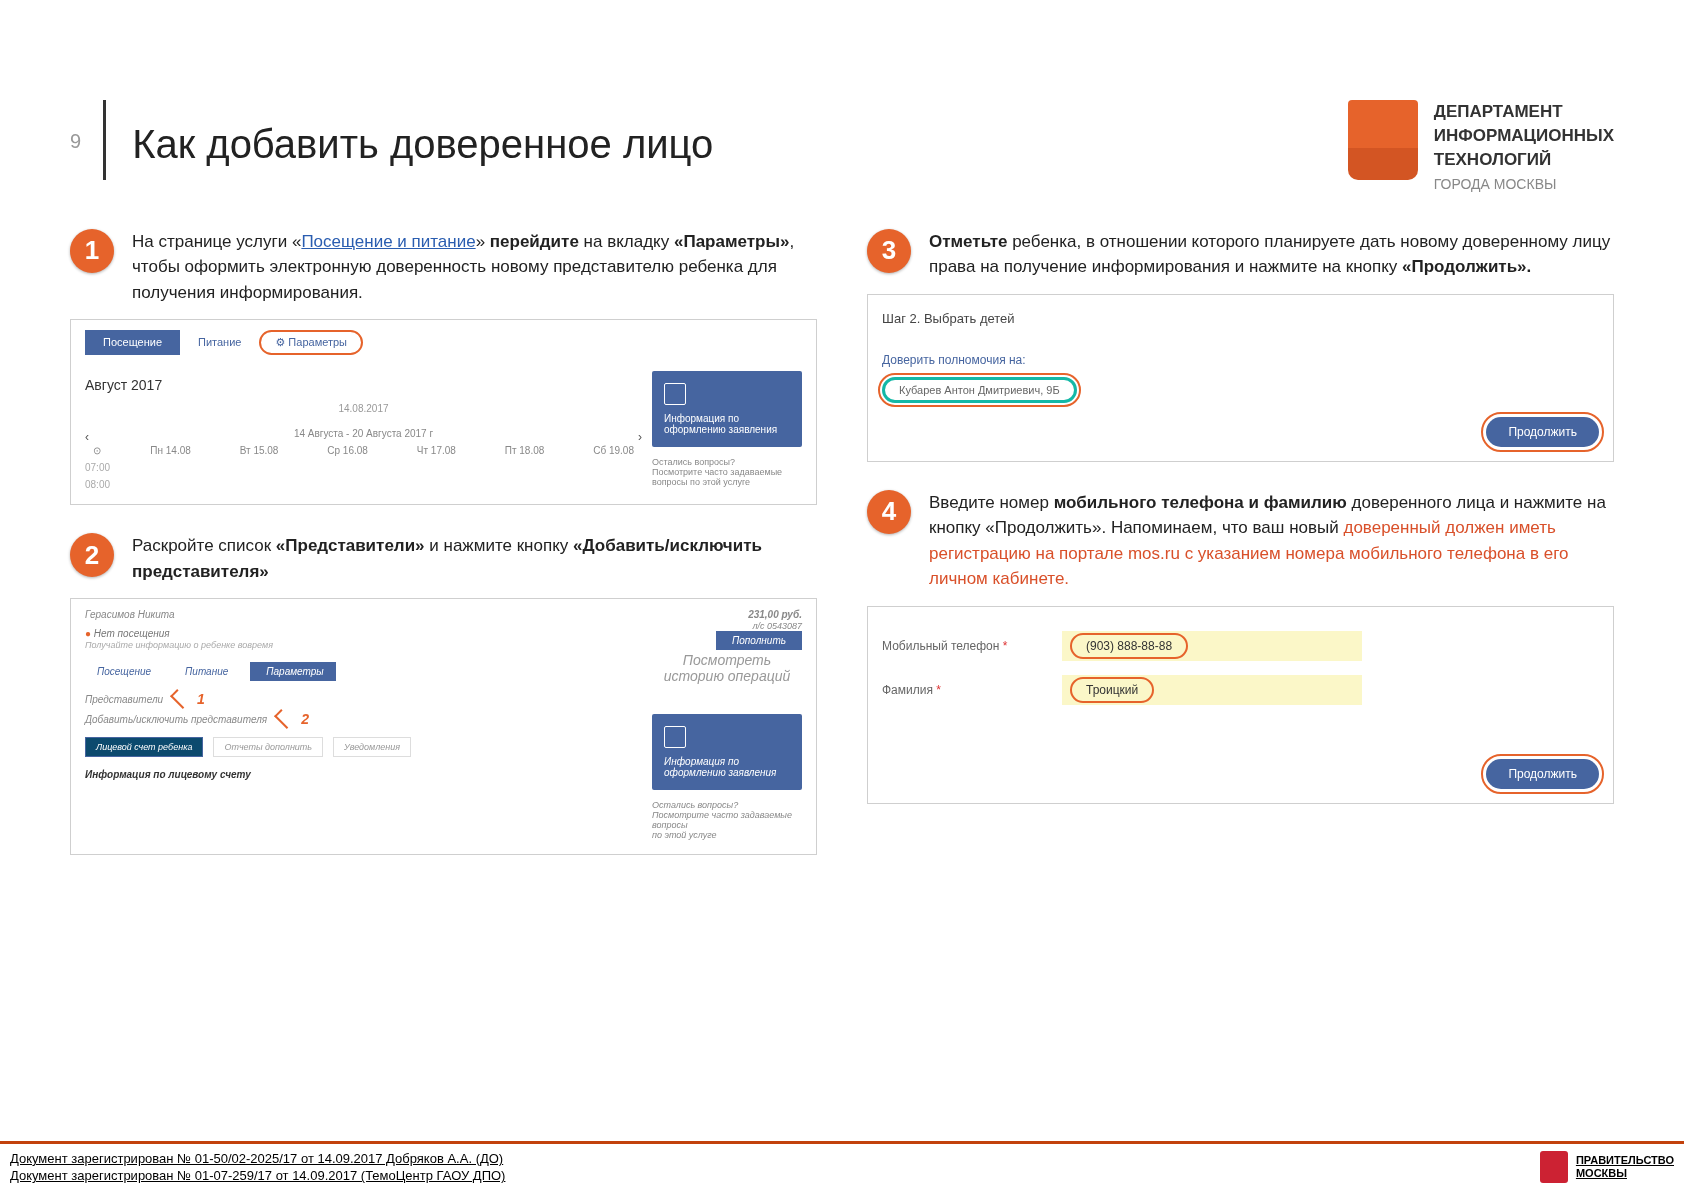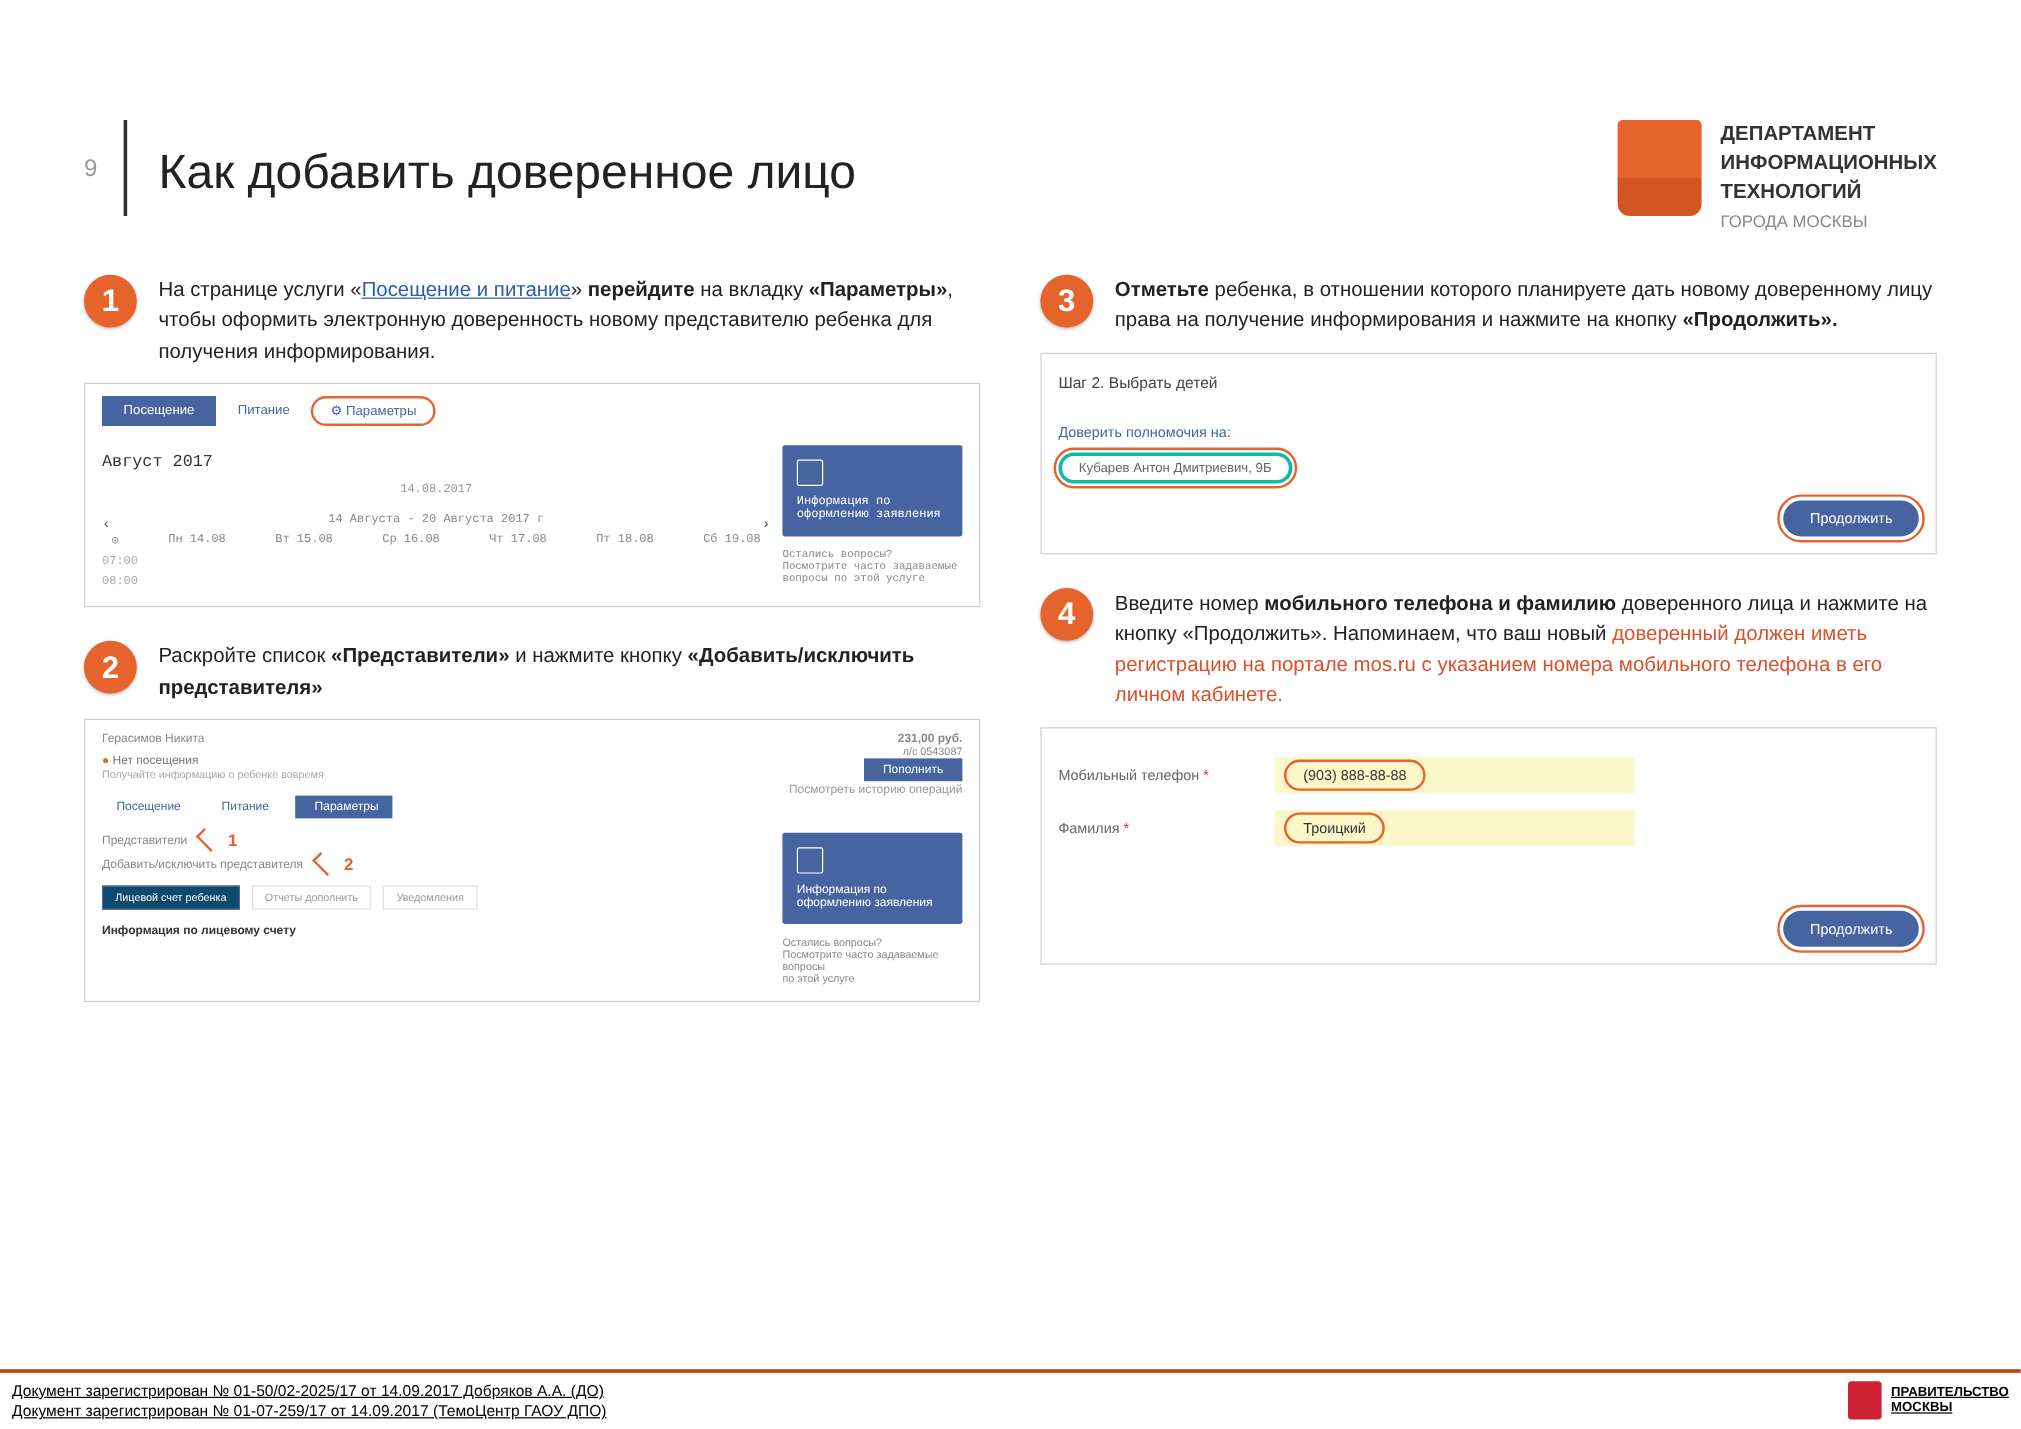--- a/index.html
+++ b/index.html
@@ -21,21 +21,21 @@
   .step-text { font-size: 17px; line-height: 1.5; color: #222; }
   .step-text a { color: #2a5db0; text-decoration: underline; }
   .step-text b { font-weight: 700; }
   .step-text .warn { color: #d9502a; }
   .shot { border: 1px solid #cfcfcf; background: #fff; margin-bottom: 28px; padding: 10px 14px 14px 14px; font-size: 12px; color: #555; position: relative; }
   
   .tabs { display: flex; gap: 0; margin-bottom: 16px; }
   .tab { padding: 6px 18px; font-size: 11px; color: #4665a0; }
   .tab.active { background: #4665a0; color: #fff; }
   .tab.circled { border: 2px solid #e6632b; border-radius: 14px; padding: 4px 14px; }
-  .s1-body { display: flex; gap: 10px; font-family: Liberation Mono, monospace; }
+  .s1-body { display: flex; gap: 10px; }
   .s1-left { flex: 1; }
   .s1-right { width: 150px; }
   .blue-card { background: #4665a0; color: #fff; padding: 12px; font-size: 10px; border-radius: 2px; }
   .blue-card .icon { width: 22px; height: 22px; border: 1px solid #fff; margin-bottom: 8px; border-radius: 2px; }
   .month { font-size: 14px; color: #333; margin: 6px 0 10px; }
   .range { text-align: center; font-size: 10px; color: #888; margin-bottom: 6px; }
   .days { display: flex; justify-content: space-between; font-size: 10px; color: #888; padding: 0 8px; }
   .hours { font-size: 10px; color: #aaa; margin-top: 6px; }
   .sidenote { font-size: 9px; color: #888; margin-top: 10px; }
   
@@ -43,21 +43,21 @@
   .s2-top .amt { text-align: right; }
   .s2-btn { background: #4665a0; color: #fff; padding: 4px 16px; font-size: 10px; margin-left: 10px; }
   .radio-row { display: flex; gap: 40px; font-size: 10px; color: #777; margin-bottom: 12px; }
   .radio-row .opt::before { content: "● "; color: #e6632b; }
   .s2-tabs { display: flex; gap: 10px; margin-bottom: 10px; align-items: center; }
   .s2-tab { font-size: 10px; color: #4665a0; padding: 4px 12px; }
   .s2-tab.active { background: #4665a0; color: #fff; padding-left: 16px; }
   .rep-row { display: flex; align-items: center; gap: 8px; font-size: 10px; color: #888; margin: 4px 0; }
   .arrow-left { width: 18px; height: 10px; border: 2px solid #e6632b; border-right: none; border-top: none; transform: rotate(45deg); display: inline-block; }
   .arrow-lbl { color: #e6632b; font-weight: 700; font-size: 14px; }
-  .s2-body { display: flex; gap: 24px; }
+  .s2-body { display: flex; gap: 24px; font-style: italic; }
   .s2-left { flex: 1; }
   .s2-right { width: 150px; }
   .s2-pills { display: flex; gap: 10px; margin-top: 10px; font-size: 9px; }
   .pill { padding: 4px 10px; border: 1px solid #ddd; color: #999; }
   .pill.active { background: #0c4a6e; color: #fff; border-color: #4665a0; }
   .info-line { font-size: 10px; color: #333; margin-top: 12px; font-weight: 700; }
   
   .s3-title { font-size: 13px; color: #444; margin: 6px 0 16px; }
   .s3-sub { font-size: 12px; color: #4665a0; margin-bottom: 10px; margin-top: 27px; }
   .chip { display: inline-block; border: 3px solid #14b8a6; border-radius: 16px; padding: 4px 14px; font-size: 11px; color: #666; }
@@ -184,21 +184,21 @@
               <div class="pill">Уведомления</div>
             </div>
             <div class="info-line">Информация по лицевому счету</div>
           </div>
           <div class="s2-right">
             <div class="s2-top">
               <div class="amt" style="width:100%">
                 <b>231,00 руб.</b><br>
                 <span style="font-size:9px">л/с 0543087</span>
                 <div style="margin-top:4px"><span class="s2-btn">Пополнить</span></div>
-                <div style="font-size:10px;color:#999;margin-top:6px;text-align:right">Посмотреть историю операций</div>
+                <div style="font-size:14px;color:#999;margin-top:6px;text-align:center">Посмотреть историю операций</div>
               </div>
             </div>
             <div class="blue-card" style="margin-top:30px">
               <div class="icon"></div>
               <span>Информация по оформлению заявления</span>
             </div>
             <div class="sidenote">
               <div>Остались вопросы?</div>
               <div>Посмотрите часто задаваемые вопросы</div>
               <div>по этой услуге</div>

